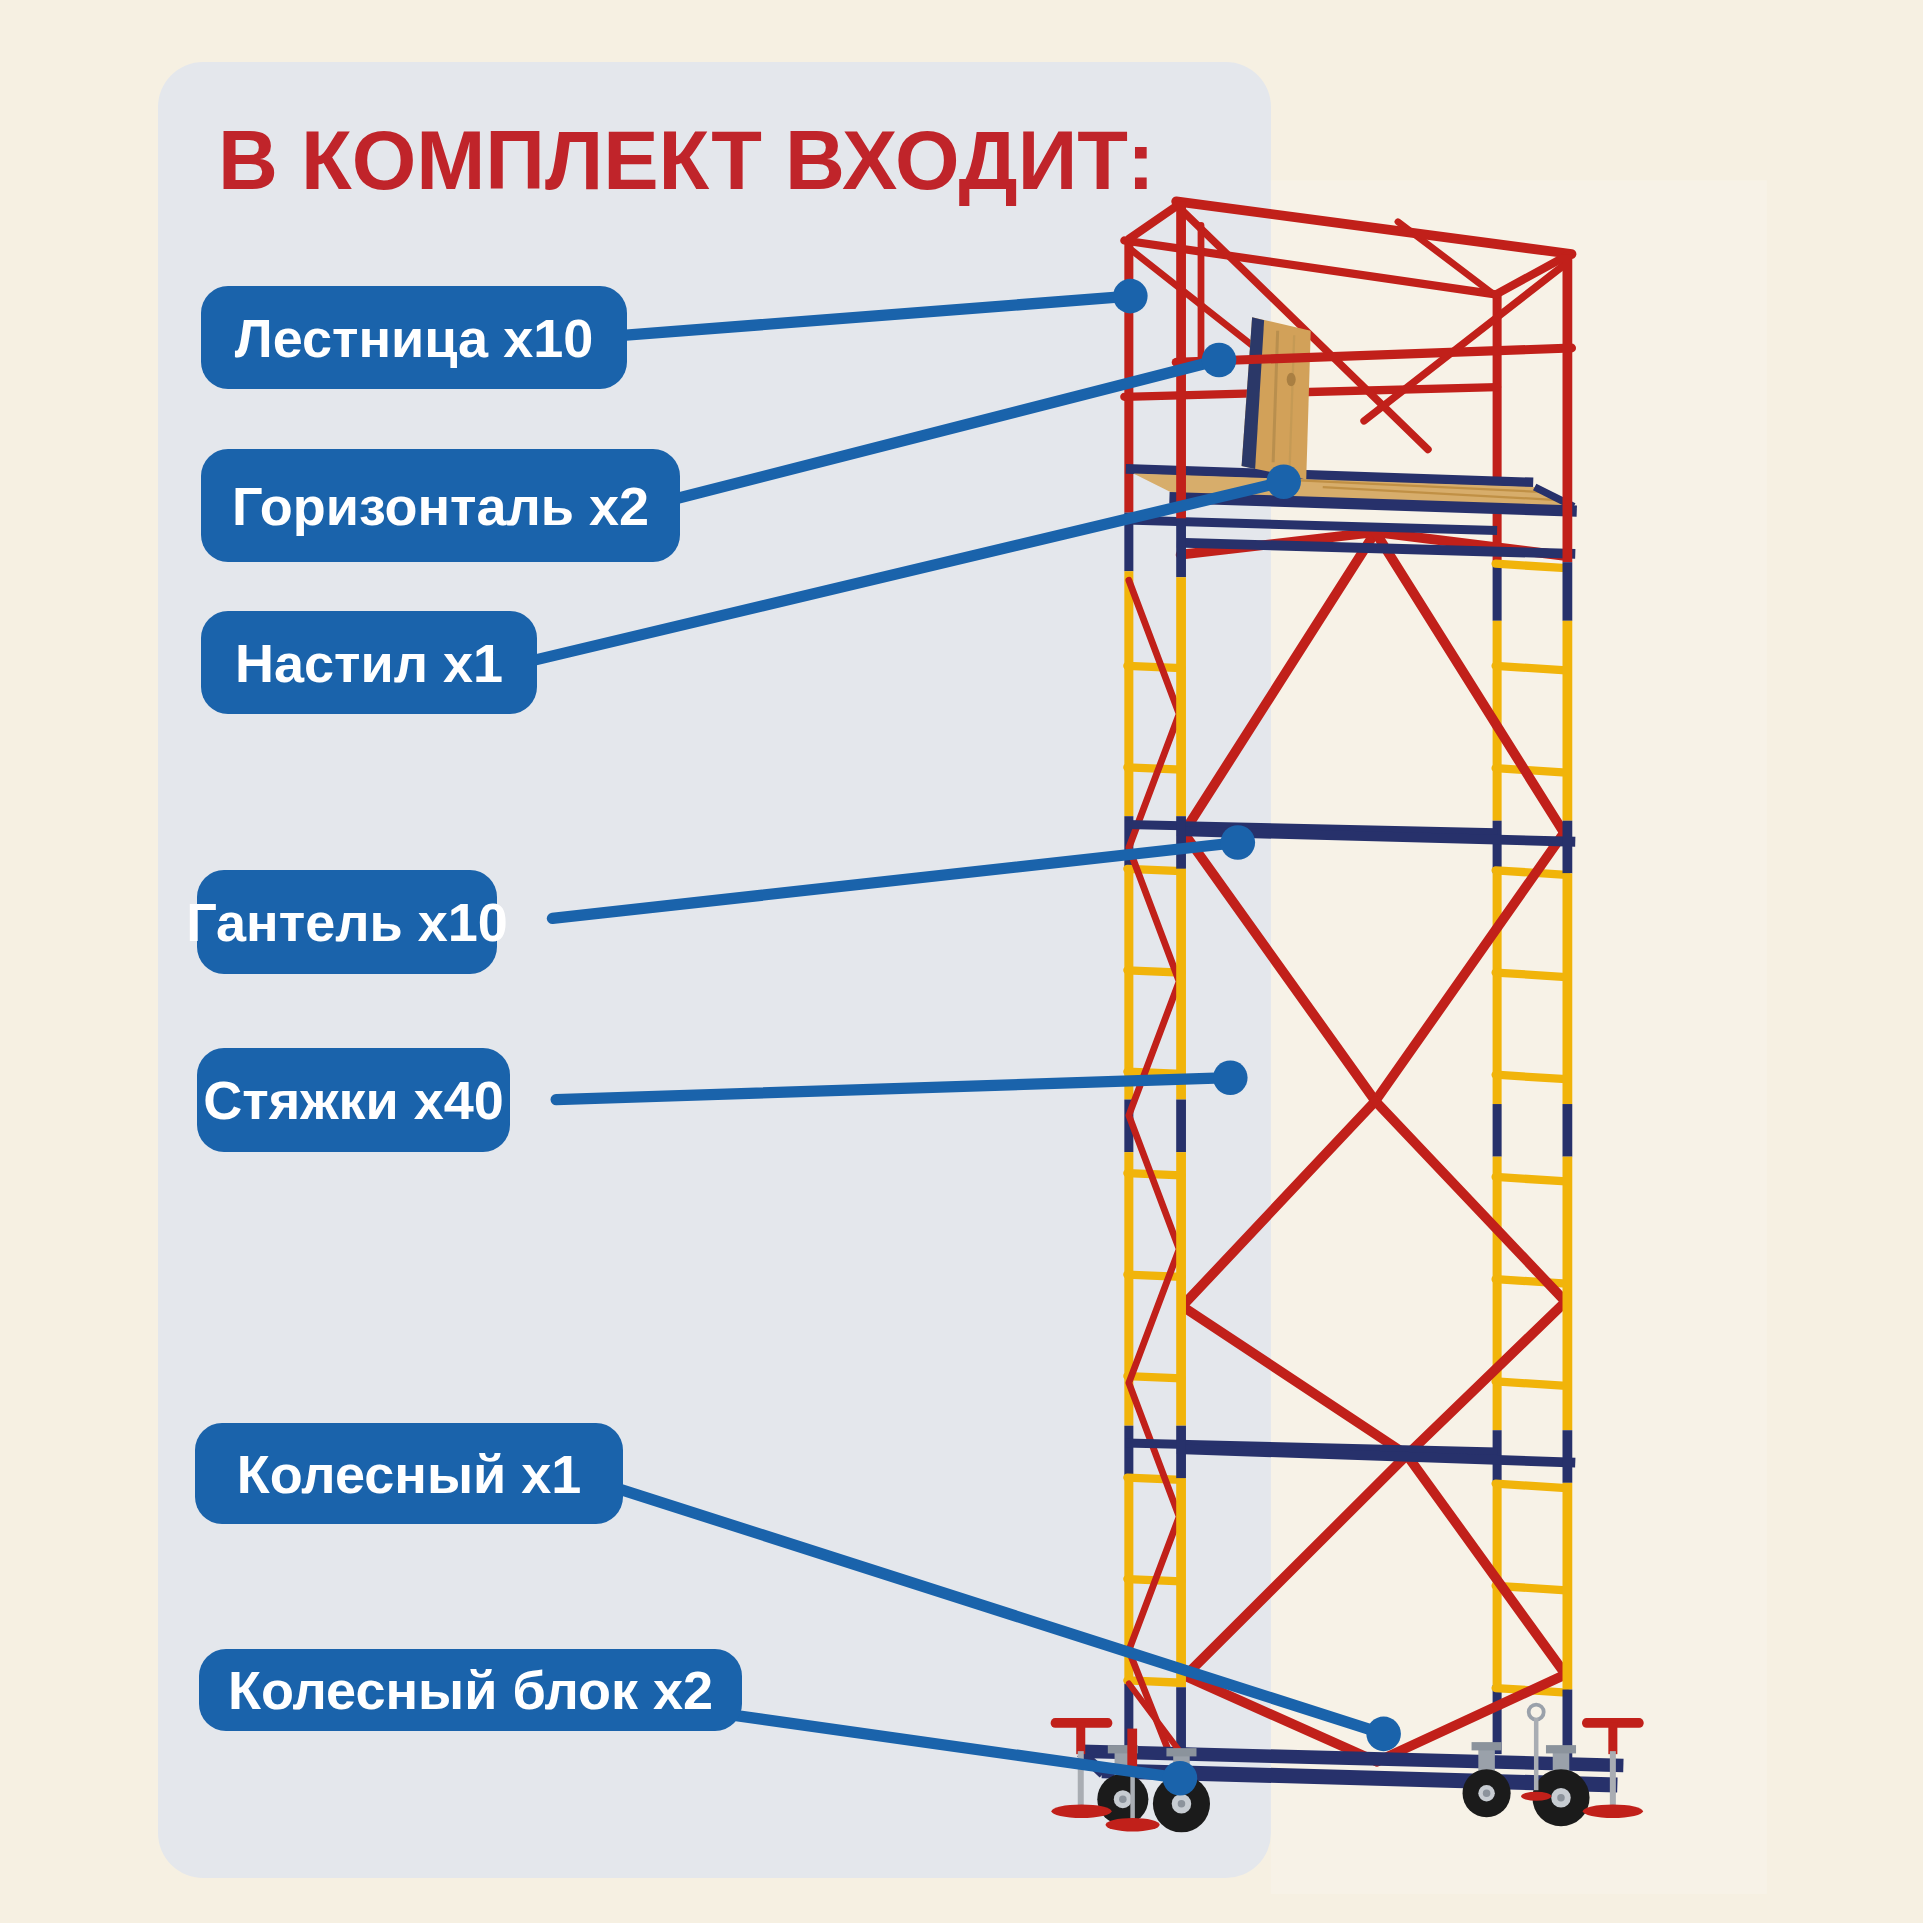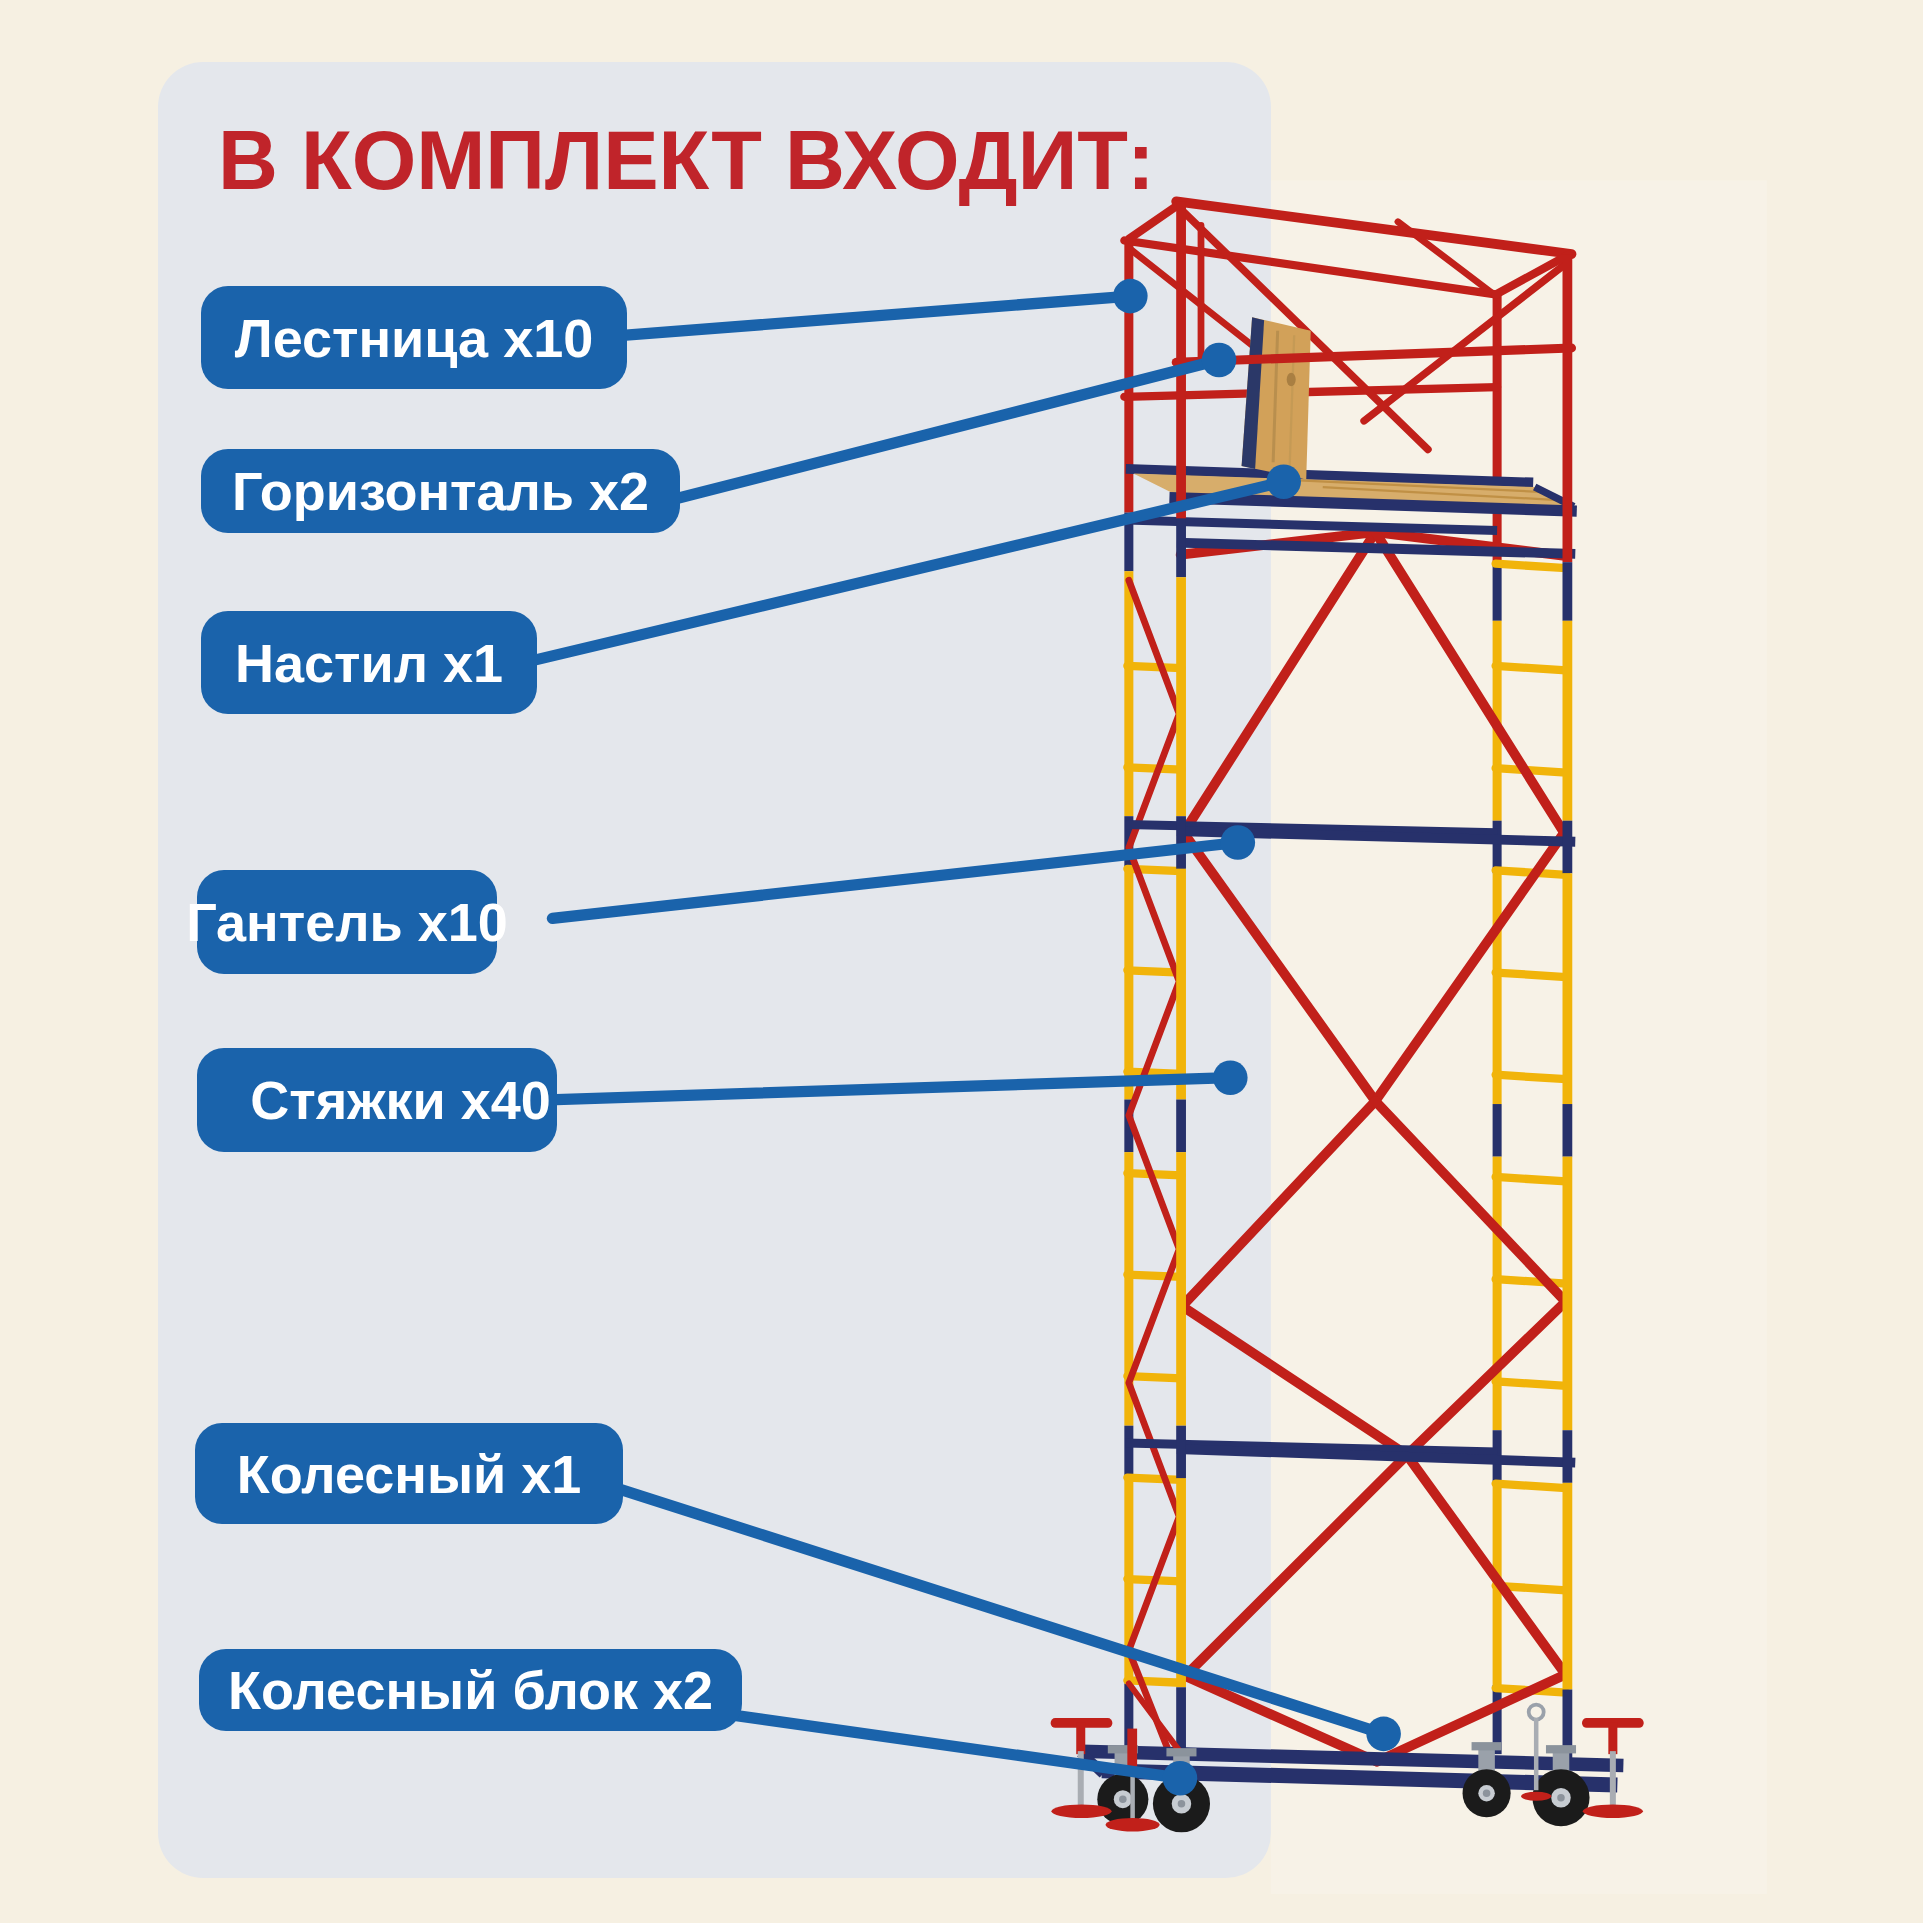--- a/index.html
+++ b/index.html
@@ -20,24 +20,24 @@
     font-size:83px;font-weight:700;letter-spacing:0px;
     color:#c0242a;white-space:nowrap;
   }
   .label-box{
     position:absolute;
     background:#1a63ab;border-radius:27px;
     display:flex;align-items:center;justify-content:center;
     color:#ffffff;font-size:54px;font-weight:700;white-space:nowrap;
   }
   #b1{left:201px;top:286px;width:426px;height:103px;}
-  #b2{left:201px;top:449px;width:479px;height:84px;}
+  #b2{left:201px;top:449px;width:479px;height:113px;}
   #b3{left:201px;top:611px;width:336px;height:103px;}
   #b4{left:197px;top:870px;width:300px;height:104px;}
-  #b5{left:197px;top:1048px;width:313px;height:104px;padding-left:47px;}
+  #b5{left:197px;top:1048px;width:313px;height:104px;}
   #b6{left:195px;top:1423px;width:428px;height:101px;}
   #b7{left:199px;top:1649px;width:543px;height:82px;}
   svg.overlay{position:absolute;left:0;top:0;width:1924px;height:1924px;pointer-events:none;}
 </style>
 </head>
 <body>
 
 <div id="canvas">
 
   <div class="panel"></div>

